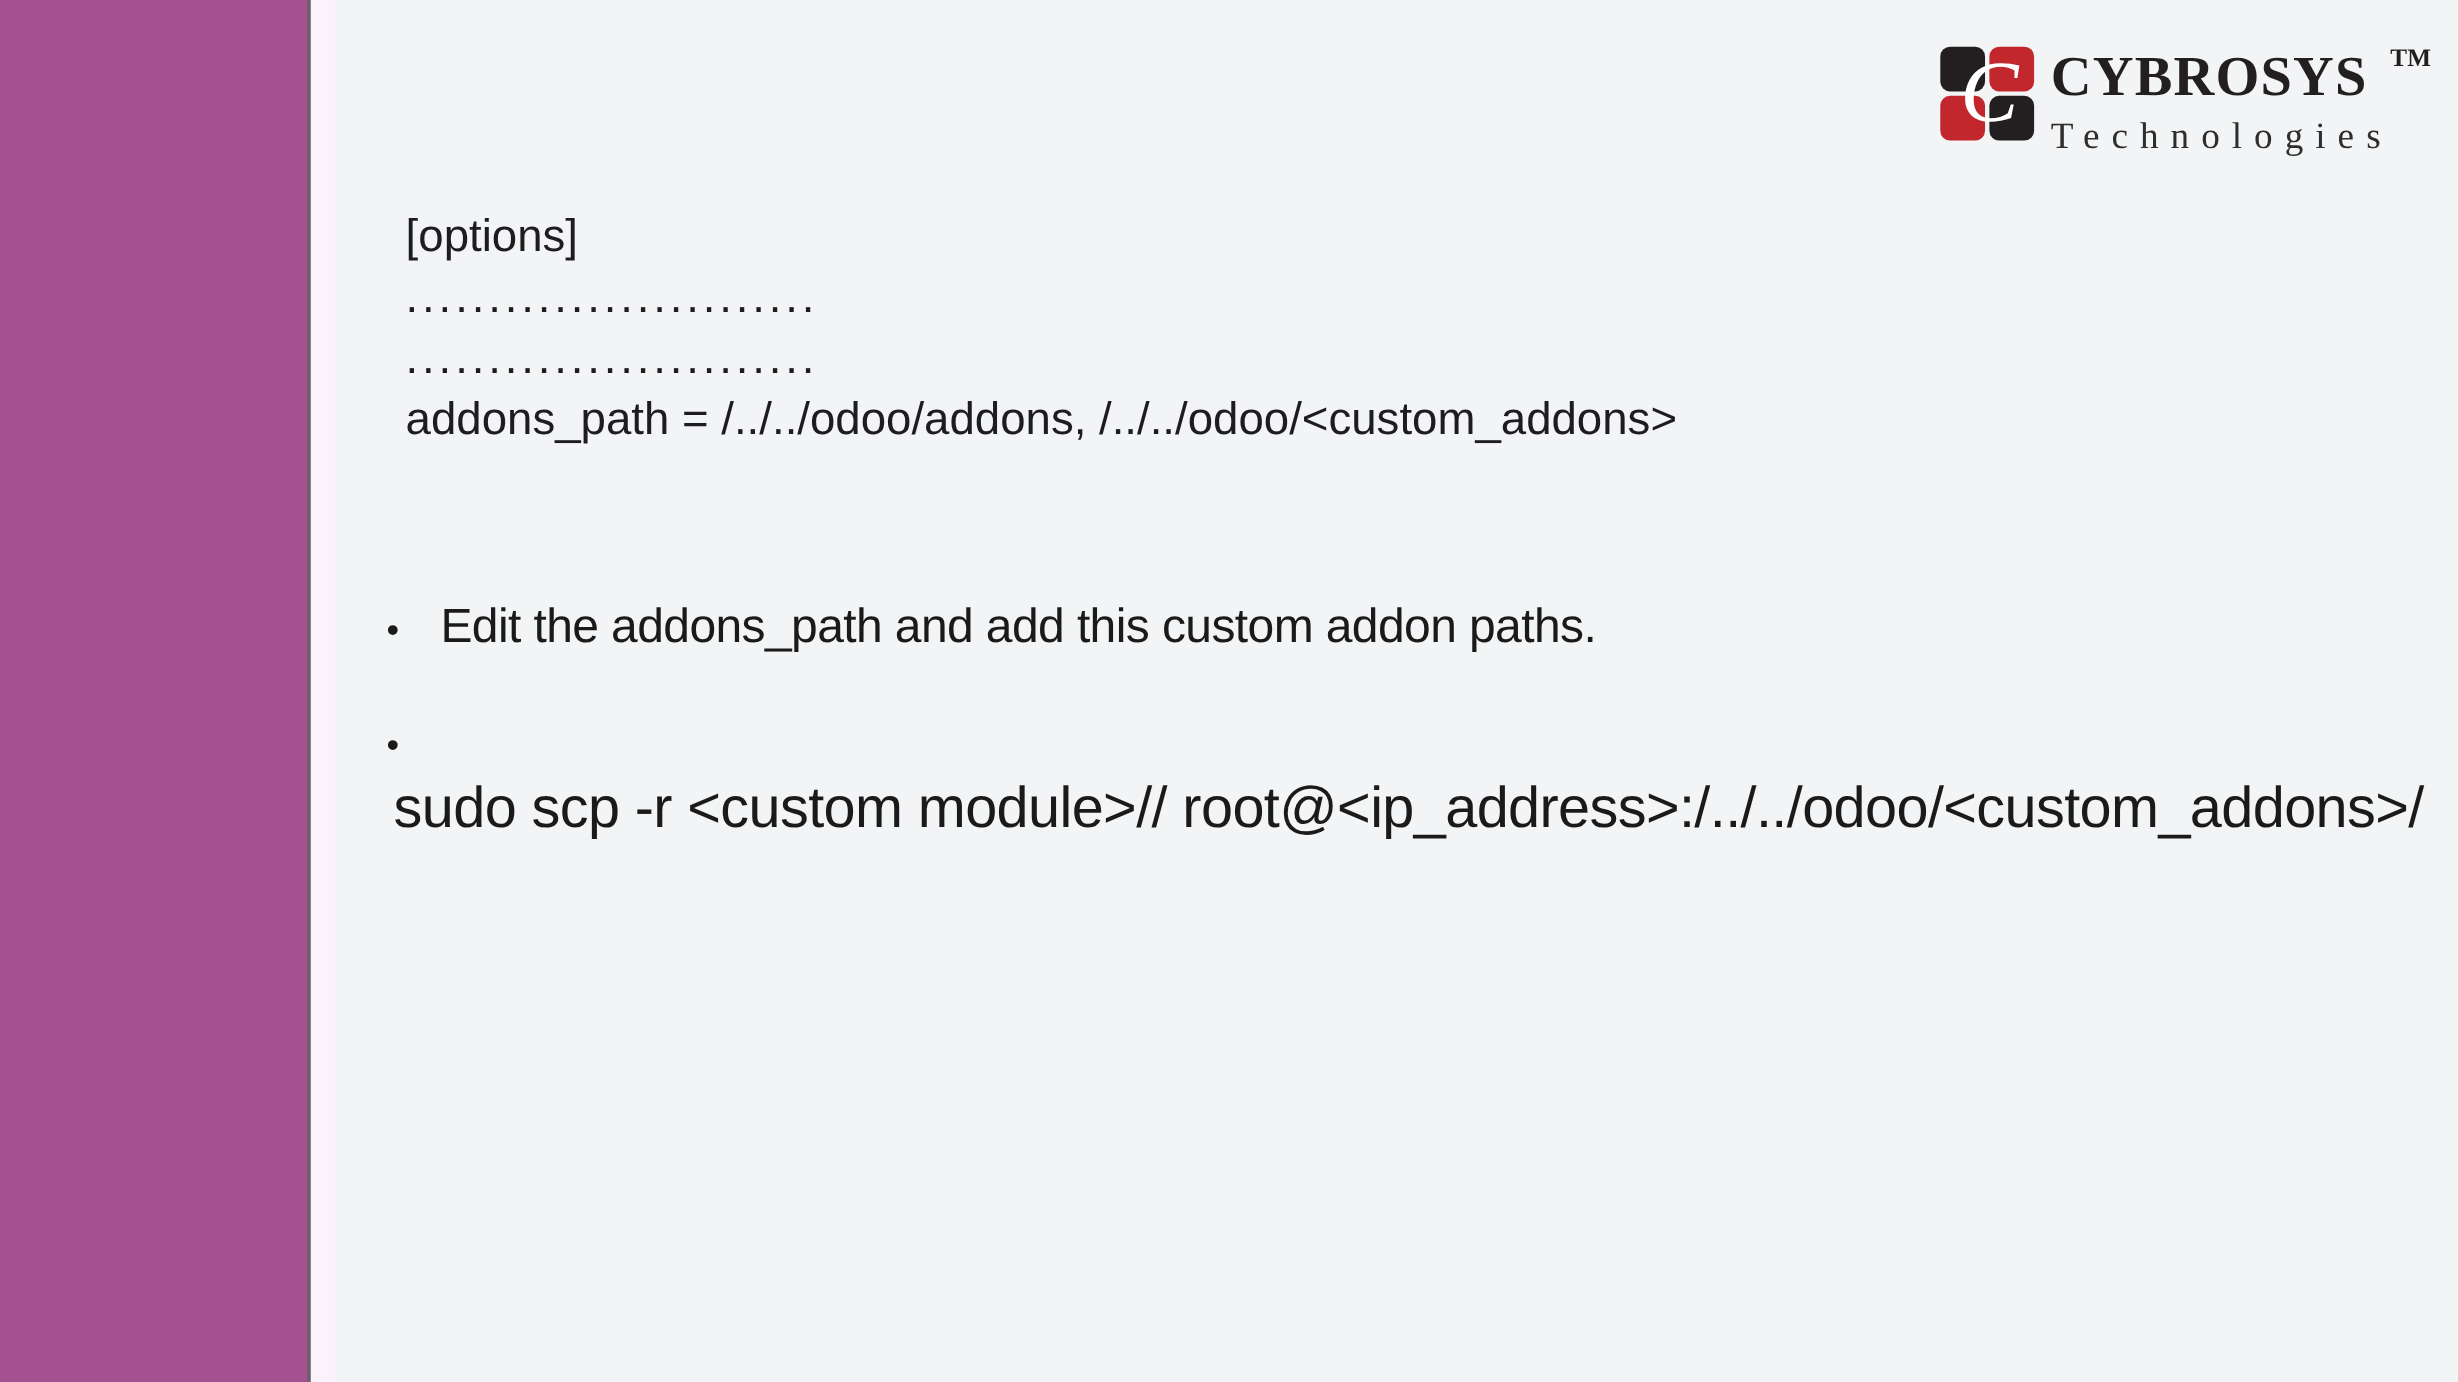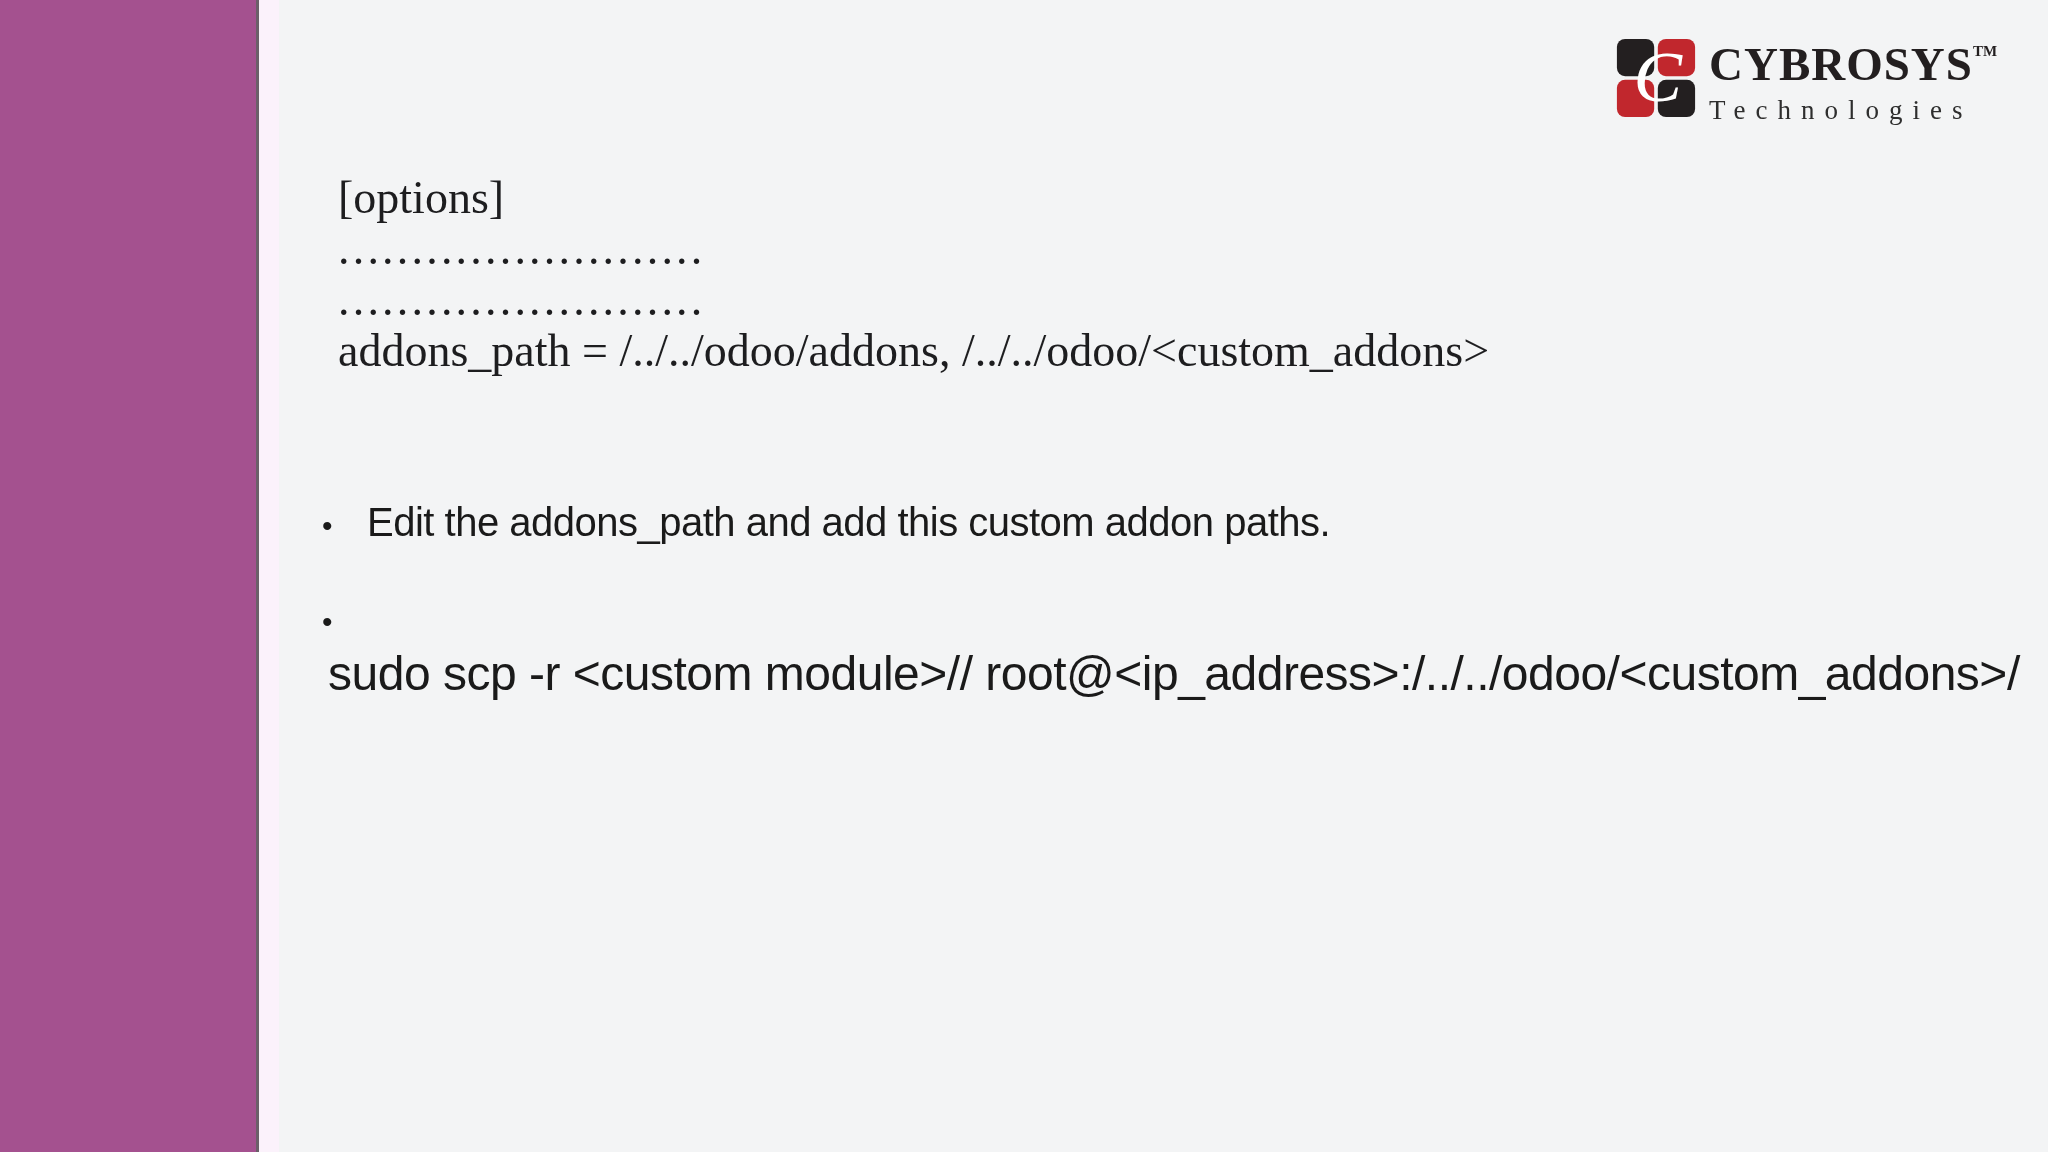--- a/index.html
+++ b/index.html
@@ -28,34 +28,34 @@
   }
   .logo-icon { width: 80px; height: 84px; display: block; }
   .logo-text { display: flex; flex-direction: column; }
   .brand-row {
     font-family: "Liberation Serif", serif;
     font-weight: 700; font-size: 47px; line-height: 1;
     letter-spacing: 1px; color: #231f20; margin-top: 5px;
     white-space: nowrap;
   }
   .tm {
-    font-size: 15px; font-weight: 700;
-    position: relative; top: -24px; margin-left: 0;
+    font-size: 21px; font-weight: 700;
+    position: relative; top: -24px; margin-left: 19px;
     letter-spacing: 0;
   }
   .brand-sub {
     font-family: "Liberation Serif", serif;
-    font-size: 27px; letter-spacing: 10px;
+    font-size: 31px; letter-spacing: 10px;
     color: #2e2e2e; margin-top: 7px; white-space: nowrap;
   }
   
   .config-block {
     position: absolute; left: 338px; top: 172px;
-    font-family: Liberation Serif, serif;
-    font-size: 46px; line-height: 51px;
+    font-family: Liberation Sans, sans-serif;
+    font-size: 38px; line-height: 51px;
     color: #1d1d1f; white-space: nowrap;
   }
   .cfg-line.dots { letter-spacing: 3.2px; }
   
   .bullet-row {
     position: absolute; display: flex; align-items: baseline;
     color: #1a1a1a; font-size: 40px; line-height: 52px;
     letter-spacing: -0.5px; white-space: nowrap;
   }
   .bullet-1 { left: 322px; top: 496px; }

